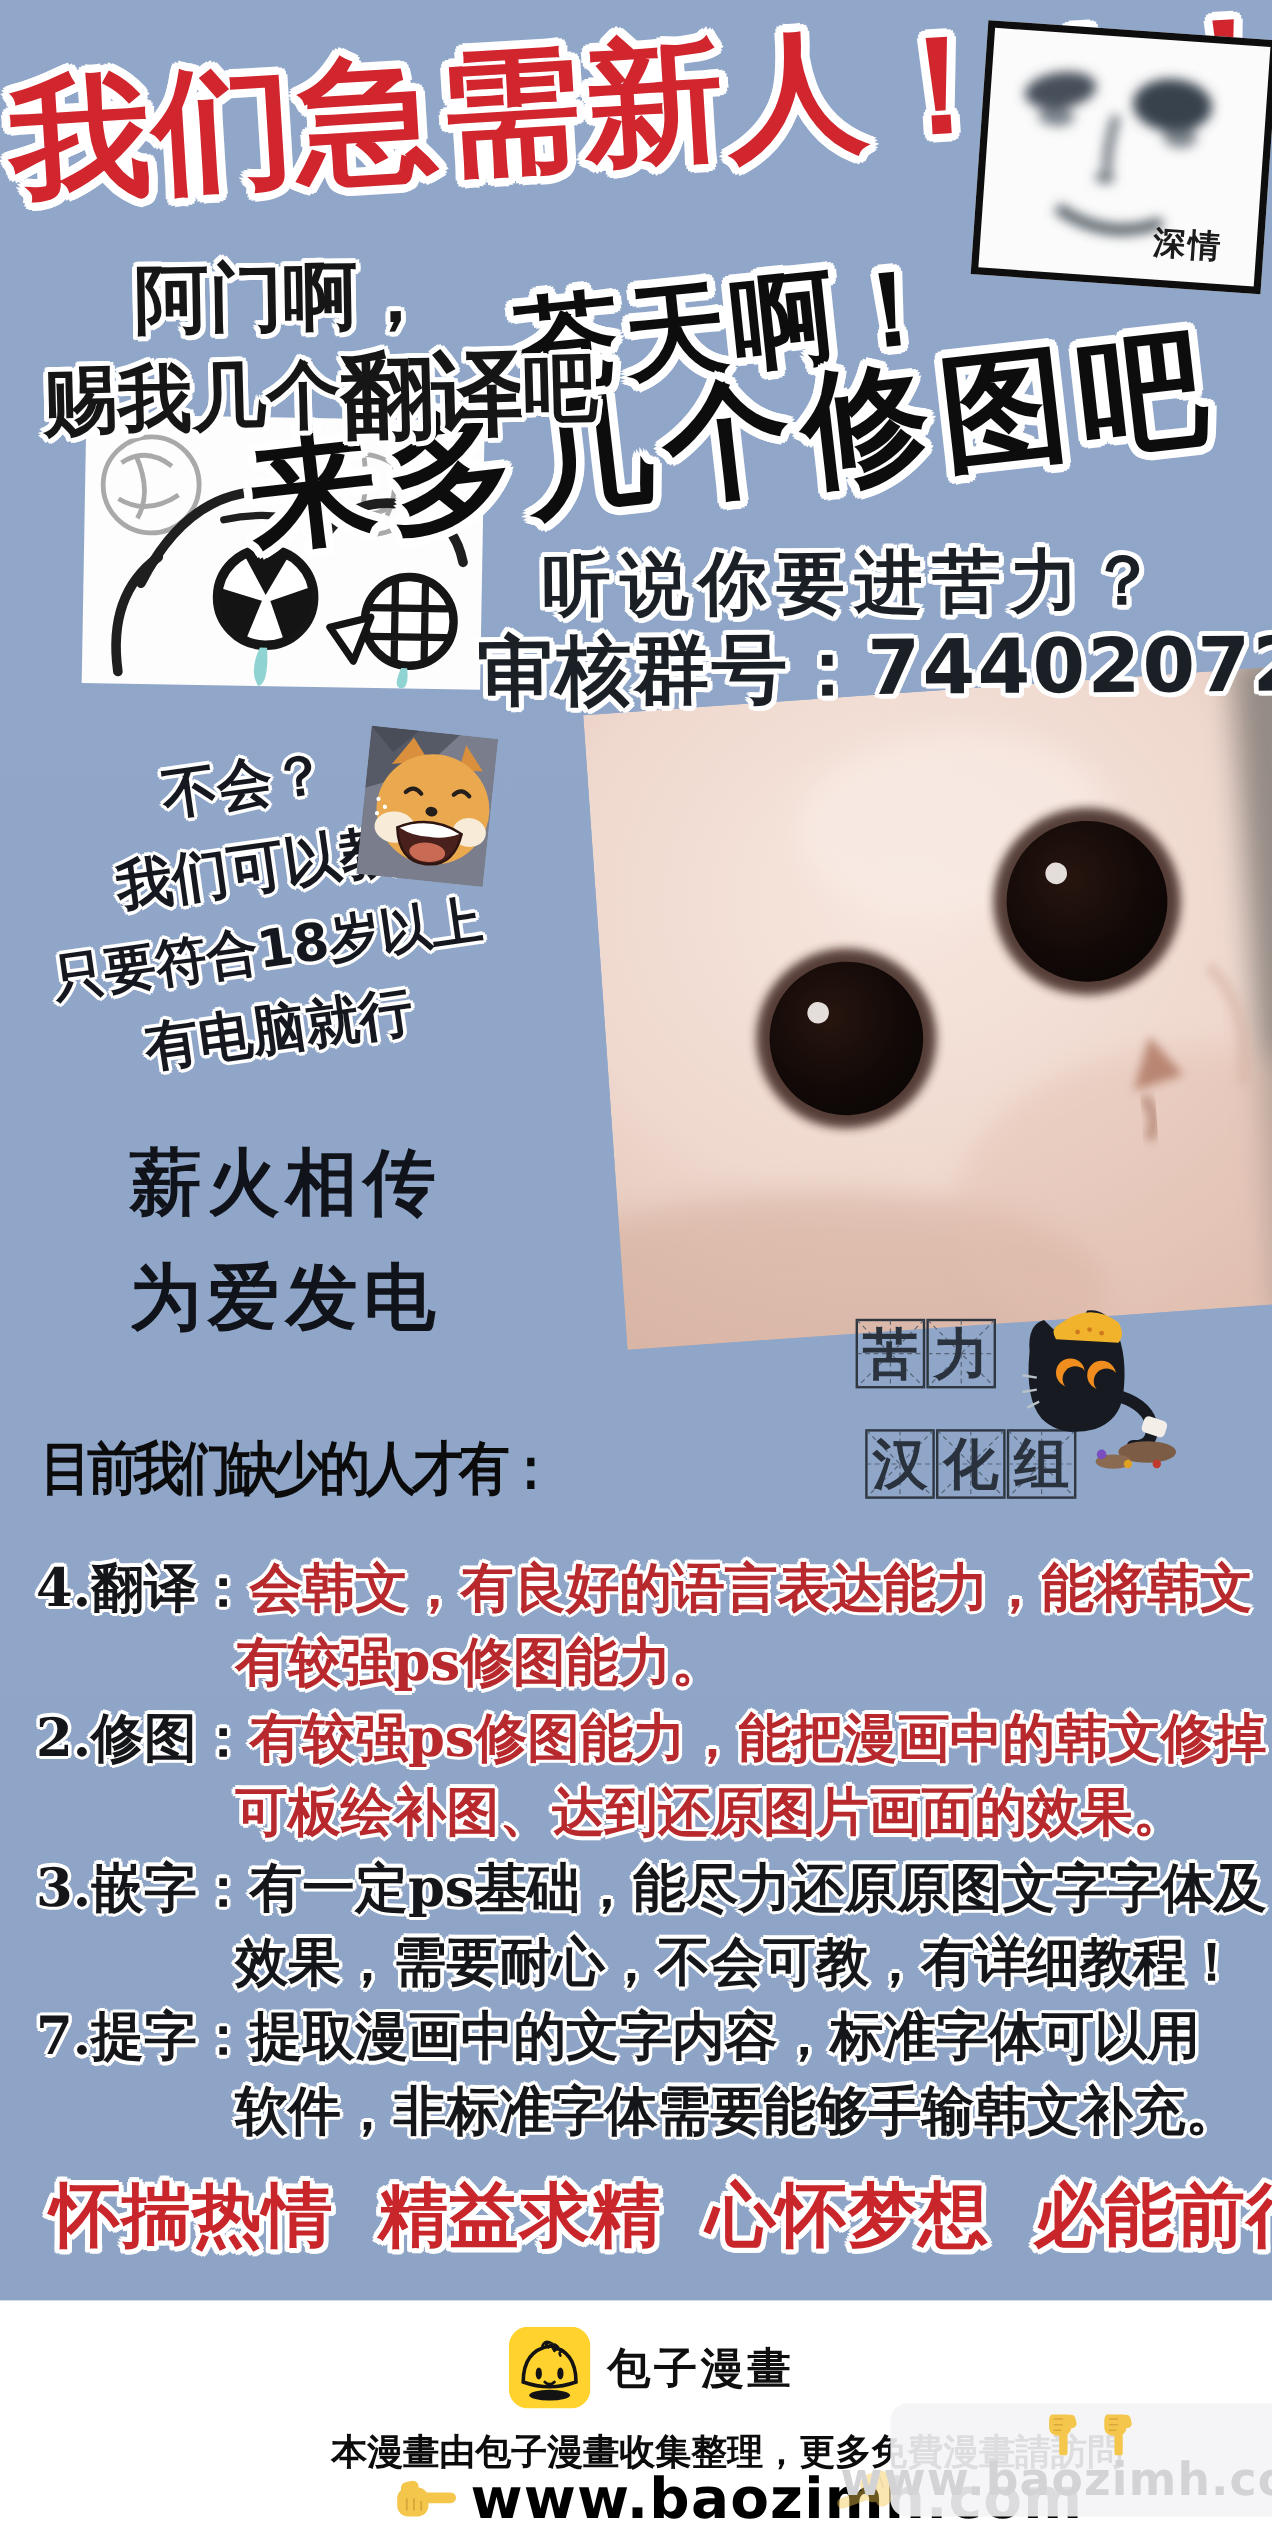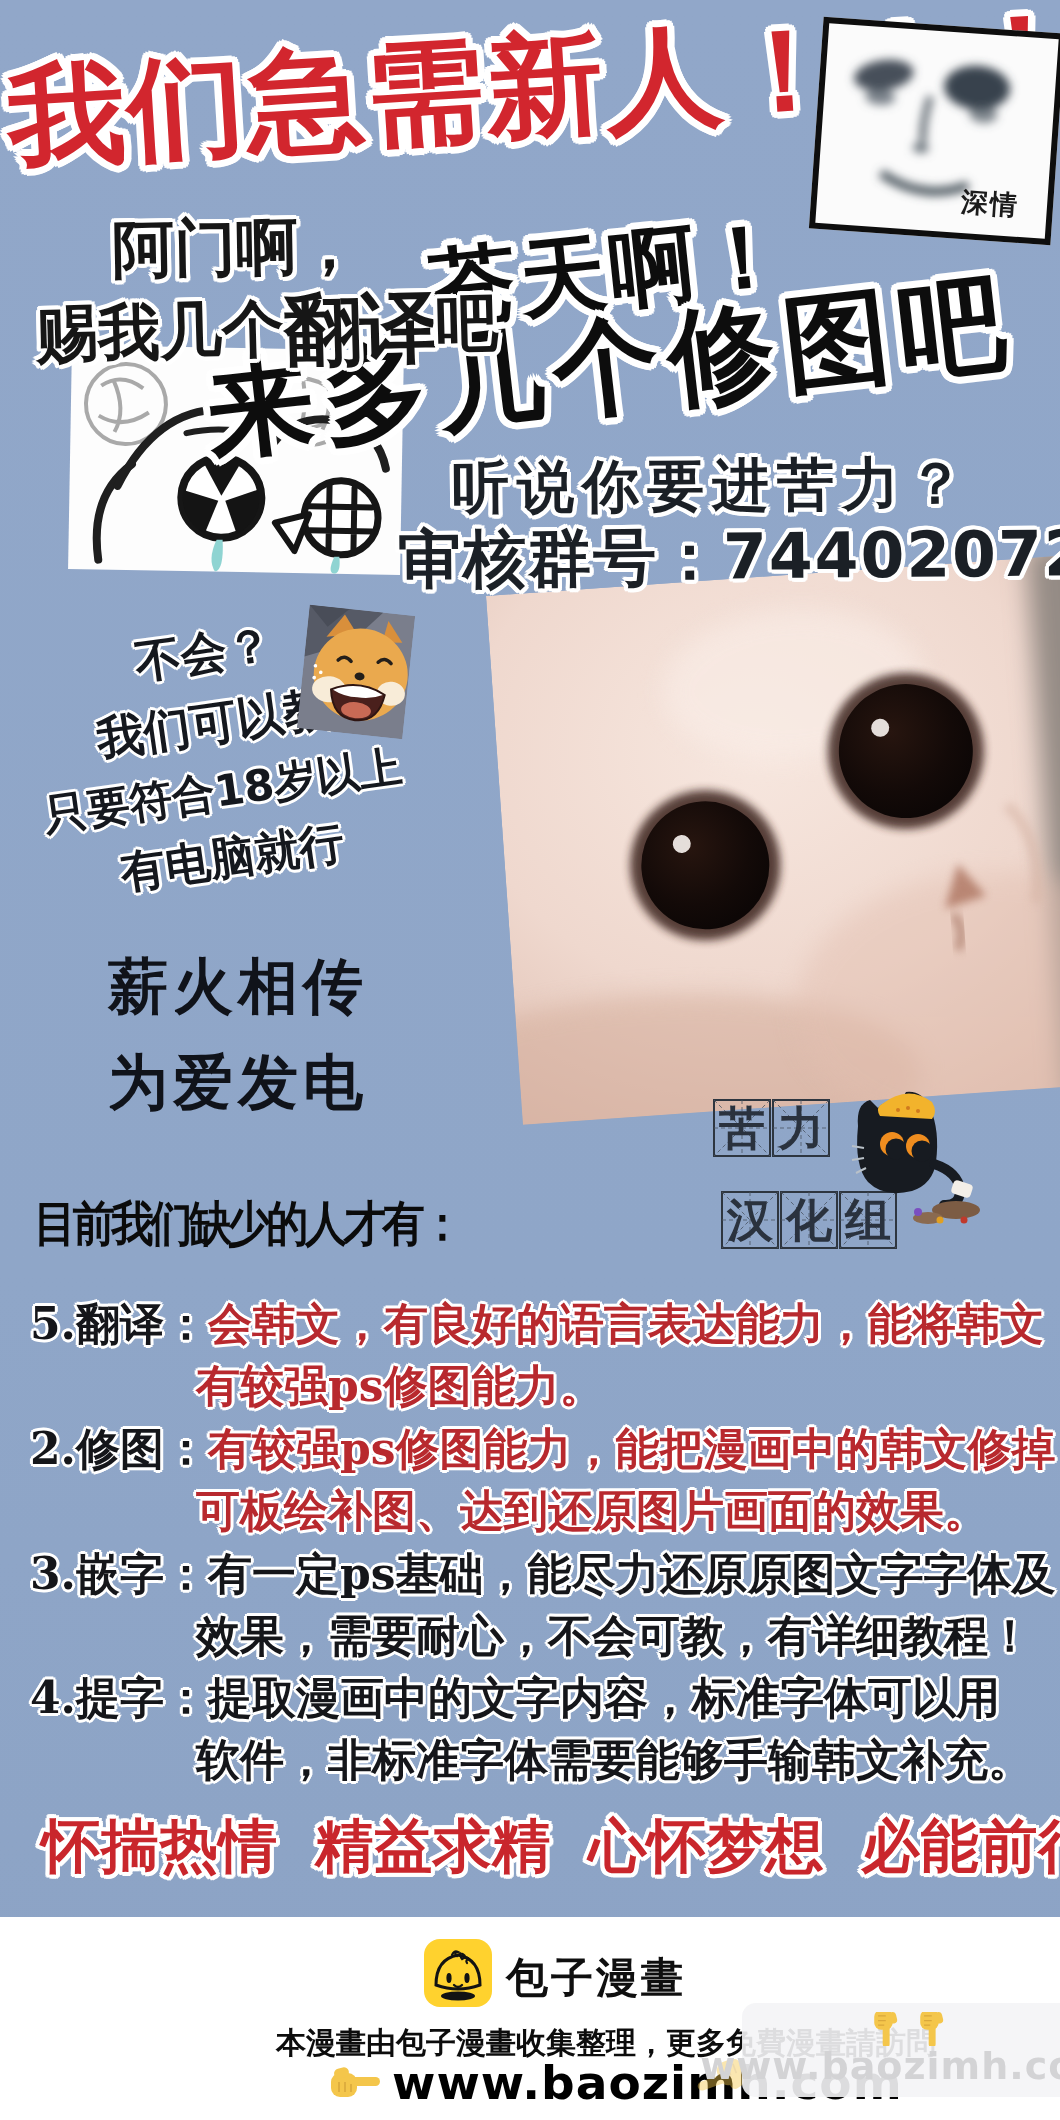--- a/index.html
+++ b/index.html
@@ -66,21 +66,21 @@
   .list-line.indent{padding-left:166px;}
   .lab{color:#15161a;}
   .red{color:#b8292e;margin-top:24px;}
   .blk{color:#15161a;}
 
   .slogan{left:42px;top:1808px;font-size:58px;font-weight:900;color:#c9262c;word-spacing:16px;
           letter-spacing:1px;white-space:nowrap;z-index:2;}
 
   .footer{left:0;top:1917px;width:1060px;height:203px;background:#ffffff;z-index:4;}
   .bz-logo{left:424px;top:22px;width:68px;height:68px;}
-  .bz-name{left:506px;top:33px;font-size:42px;font-weight:700;color:#0f0f0f;letter-spacing:3px;white-space:nowrap;}
+  .bz-name{left:506px;top:33px;font-size:36px;font-weight:700;color:#0f0f0f;letter-spacing:3px;white-space:nowrap;}
   .credit{left:276px;top:106px;font-size:30px;font-weight:700;color:#0c0c0c;white-space:nowrap;z-index:1;}
   .site-row{left:330px;top:138px;z-index:1;display:flex;align-items:center;gap:10px;}
   .site-row .url{font-size:47px;font-weight:700;color:#000;letter-spacing:1px;white-space:nowrap;}
   .hand-faded{left:694px;top:142px;opacity:0.8;z-index:2;}
   .watermark{left:742px;top:86px;width:332px;height:94px;background:rgba(244,244,246,0.9);
              border-radius:14px;z-index:3;display:flex;flex-direction:column;align-items:center;
              justify-content:center;gap:0px;}
   .wm-row{display:flex;align-items:center;gap:6px;}
   .wm-title{font-size:38px;font-weight:700;color:#d6d6d8;letter-spacing:2px;white-space:nowrap;}
   .wm-site{font-size:38px;font-weight:600;color:#d3d3d5;letter-spacing:1px;white-space:nowrap;margin-top:-2px;}
@@ -273,27 +273,27 @@
         <ellipse cx="216" cy="132" rx="15" ry="6" fill="#8a6a50"></ellipse>
         <circle cx="206" cy="126" r="4" fill="#7a4ec0"></circle>
           <circle cx="228" cy="134" r="3.5" fill="#e0a022"></circle>
           <circle cx="252" cy="134" r="3.5" fill="#c0392b"></circle>
       </g>
     </svg>
   </div>
 
   <div class="abs heading serif">目前我们缺少的人才有：</div>
 
-  <div class="abs list-line serif halo2" style="top:1298px"><span class="lab">5.翻译：</span><span class="red">会韩文，有良好的语言表达能力，能将韩文</span></div>
+  <div class="abs list-line serif halo2" style="top:1298px"><span class="lab">4.翻译：</span><span class="red">会韩文，有良好的语言表达能力，能将韩文</span></div>
   <div class="abs list-line serif halo2 indent" style="top:1360px"><span class="red">有较强ps修图能力。</span></div>
   <div class="abs list-line serif halo2" style="top:1423px"><span class="lab">2.修图：</span><span class="red">有较强ps修图能力，能把漫画中的韩文修掉，</span></div>
   <div class="abs list-line serif halo2 indent" style="top:1485px"><span class="red">可板绘补图、达到还原图片画面的效果。</span></div>
   <div class="abs list-line serif halo2" style="top:1548px"><span class="lab">3.嵌字：</span><span class="blk">有一定ps基础，能尽力还原原图文字字体及</span></div>
   <div class="abs list-line serif halo2 indent" style="top:1610px"><span class="blk">效果，需要耐心，不会可教，有详细教程！</span></div>
-  <div class="abs list-line serif halo2" style="top:1672px"><span class="lab">4.提字：</span><span class="blk">提取漫画中的文字内容，标准字体可以用</span></div>
+  <div class="abs list-line serif halo2" style="top:1672px"><span class="lab">7.提字：</span><span class="blk">提取漫画中的文字内容，标准字体可以用</span></div>
   <div class="abs list-line serif halo2 indent" style="top:1734px"><span class="blk">软件，非标准字体需要能够手输韩文补充。</span></div>
 
   <div class="abs slogan halo3">怀揣热情 精益求精 心怀梦想 必能前行</div>
 
   <div class="abs footer">
     <div class="abs bz-logo">
       <svg width="68" height="68" viewBox="0 0 68 68">
         <rect width="68" height="68" rx="16" fill="#ffd22e"></rect>
         <ellipse cx="34" cy="57" rx="17" ry="4.5" fill="#131313"></ellipse>
         <path d="M12 46 Q12 20 34 16 Q56 20 56 46 Q45 50 34 50 Q23 50 12 46 Z" fill="#ffd22e" stroke="#131313" stroke-width="3"></path>

